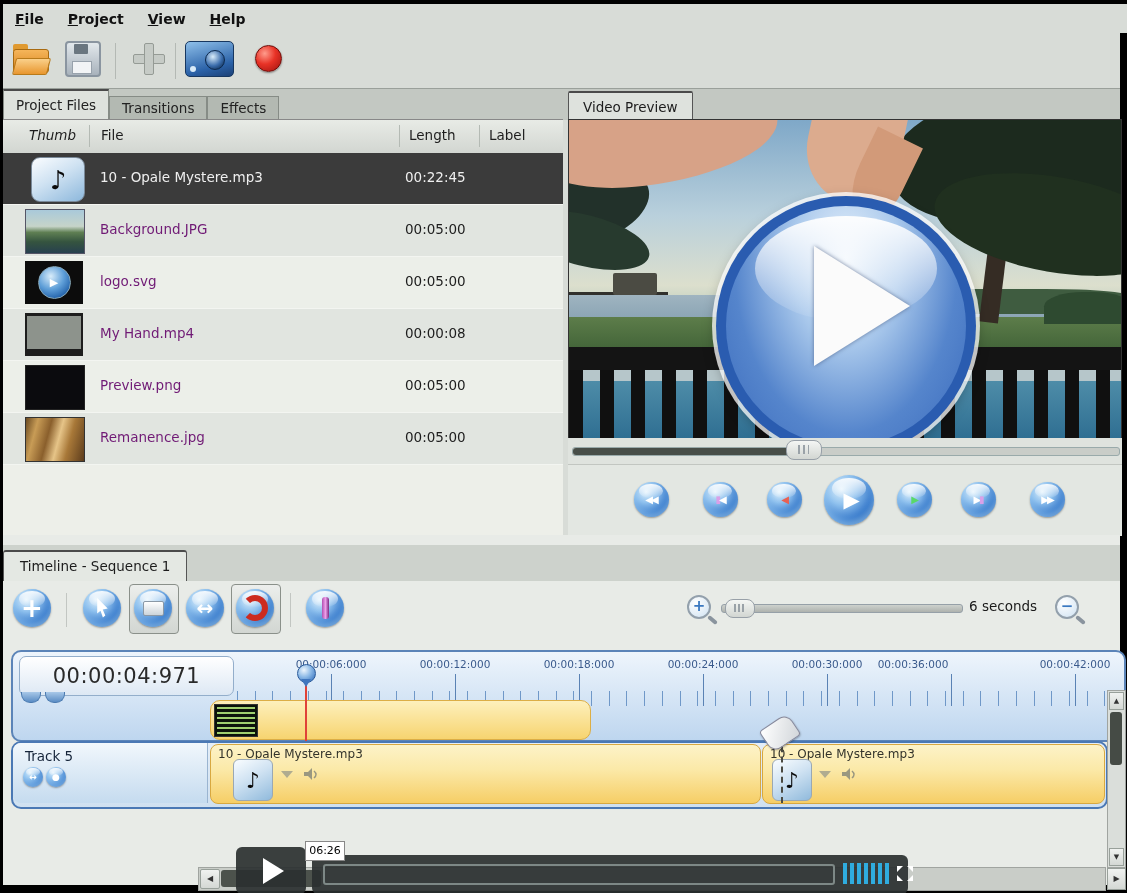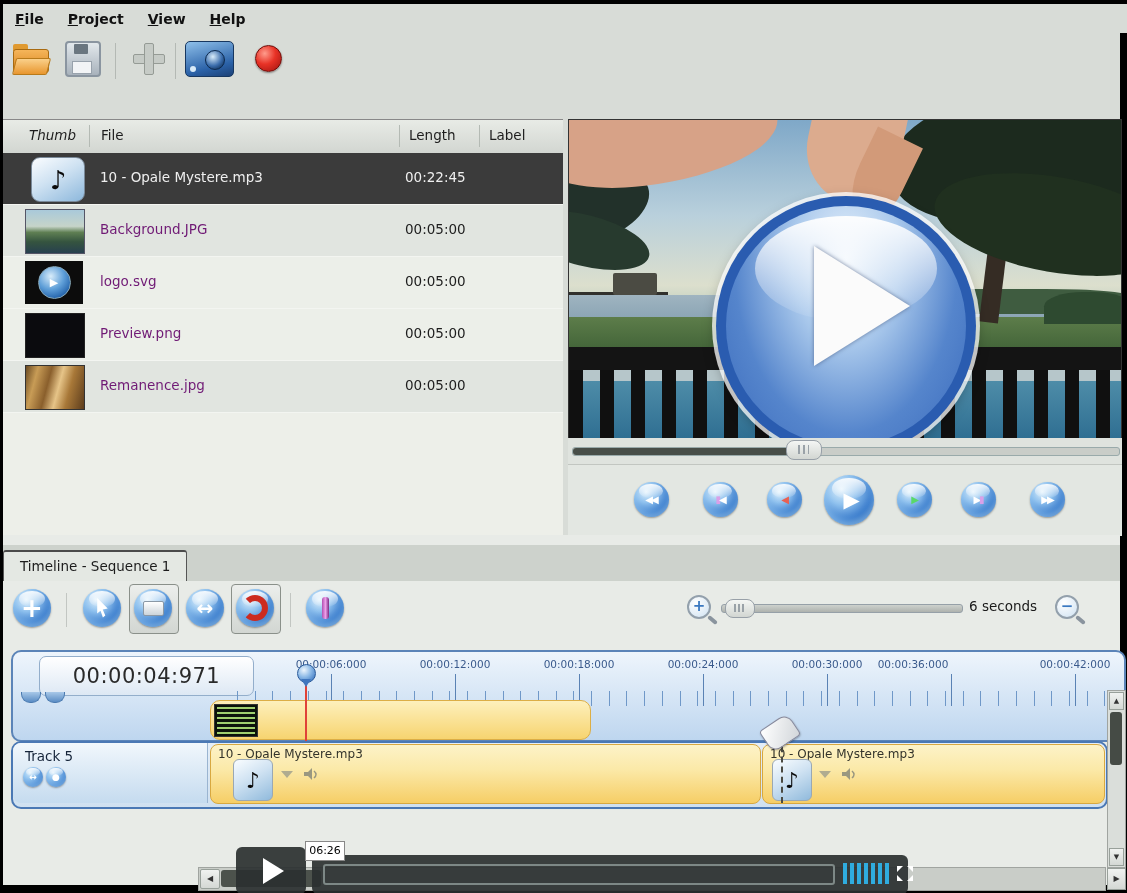--- a/index.html
+++ b/index.html
@@ -158,21 +158,21 @@
         background:linear-gradient(#f4f6f4,#d2d6d2);border:1px solid #98a0a8;}
   #zoom-handle::after{content:'';position:absolute;left:8px;top:4px;width:11px;height:8px;
         background:repeating-linear-gradient(90deg,#9aa2a8 0 2px,transparent 2px 4px);}
   #zoom-label{position:absolute;left:966px;top:17px;font-size:13.5px;color:#1a1a1a;}
 
   
   #ruler{position:absolute;left:8px;top:646px;width:1111px;height:88px;border:2px solid #5b84b8;border-radius:10px;
         background:linear-gradient(#eef5fc,#bed6ef);overflow:hidden;}
   #clock{position:absolute;left:6px;top:4px;width:213px;height:38px;border:1px solid #93aecb;border-radius:7px;
         background:linear-gradient(#ffffff,#dde8f4);display:flex;align-items:center;justify-content:center;
-        font-size:21px;color:#2a2a2a;letter-spacing:.5px;margin-left:20px;}
+        font-size:21px;color:#2a2a2a;letter-spacing:.5px;}
   .tick-label{position:absolute;top:6px;width:110px;text-align:center;font-size:10.5px;color:#3a5a8c;}
   .tick-line{position:absolute;top:22px;width:1px;height:32px;background:#5a82b4;}
   #minor-ticks{position:absolute;left:224px;top:39px;width:876px;height:15px;
         background:repeating-linear-gradient(90deg,#6f98c8 0 1px,transparent 1px 17.7px);}
   .half-sphere{position:absolute;top:40px;width:18px;height:10px;border-radius:0 0 9px 9px;
         background:linear-gradient(#a8c8e8,#5a8cc4);border:1px solid #4a7ab0;border-top:none;}
   #partial-clip{position:absolute;left:197px;top:48px;width:379px;height:38px;border-radius:10px;
         background:linear-gradient(#fdf0bc,#f7d470);border:1px solid #dcae46;}
   #partial-wave{position:absolute;left:3px;top:3px;width:42px;height:31px;background:#0a120a;border:1px solid #333;
         overflow:hidden;}
@@ -269,20 +269,28 @@
       <span class="v"></span>
     </div>
     <div class="tsep" style="left:172px"></div>
     <div class="tico" id="ico-camera">
       <span class="lens"></span>
       <span class="dot"></span>
     </div>
     <div class="tico" id="ico-record"></div>
   </div>
 
+  <div id="tabstrip">
+    <div id="left-tabs">
+          <div class="ptab active">Project Files</div>
+          <div class="ptab">Transitions</div>
+          <div class="ptab">Effects</div>
+        </div>
+    <div id="preview-tab">Video Preview</div>
+  </div>
 
   <div id="file-panel">
     <div id="file-header">
           <span class="hcol" style="left: 26px; font-style: italic;">Thumb</span>
           <span class="hcol" style="left: 98px;">File</span>
           <span class="hcol" style="left: 406px;">Length</span>
           <span class="hcol" style="left: 486px;">Label</span>
           <span class="hsep" style="left: 86px;"></span>
           <span class="hsep" style="left: 396px;"></span>
           <span class="hsep" style="left: 476px;"></span>
@@ -295,20 +303,25 @@
           </div>
           <div class="frow">
             <div class="thumb t-landscape"></div>
             <span class="cell-file">Background.JPG</span>
             <span class="cell-len">00:05:00</span>
           </div>
           <div class="frow lt">
             <div class="thumb t-play-logo"></div>
             <span class="cell-file">logo.svg</span>
             <span class="cell-len">00:05:00</span>
+          </div>
+          <div class="frow">
+            <div class="thumb t-video-gray"></div>
+            <span class="cell-file">My Hand.mp4</span>
+            <span class="cell-len">00:00:08</span>
           </div>
           <div class="frow lt">
             <div class="thumb t-black-frame"></div>
             <span class="cell-file">Preview.png</span>
             <span class="cell-len">00:05:00</span>
           </div>
           <div class="frow">
             <div class="thumb t-golden-photo"></div>
             <span class="cell-file">Remanence.jpg</span>
             <span class="cell-len">00:05:00</span>

